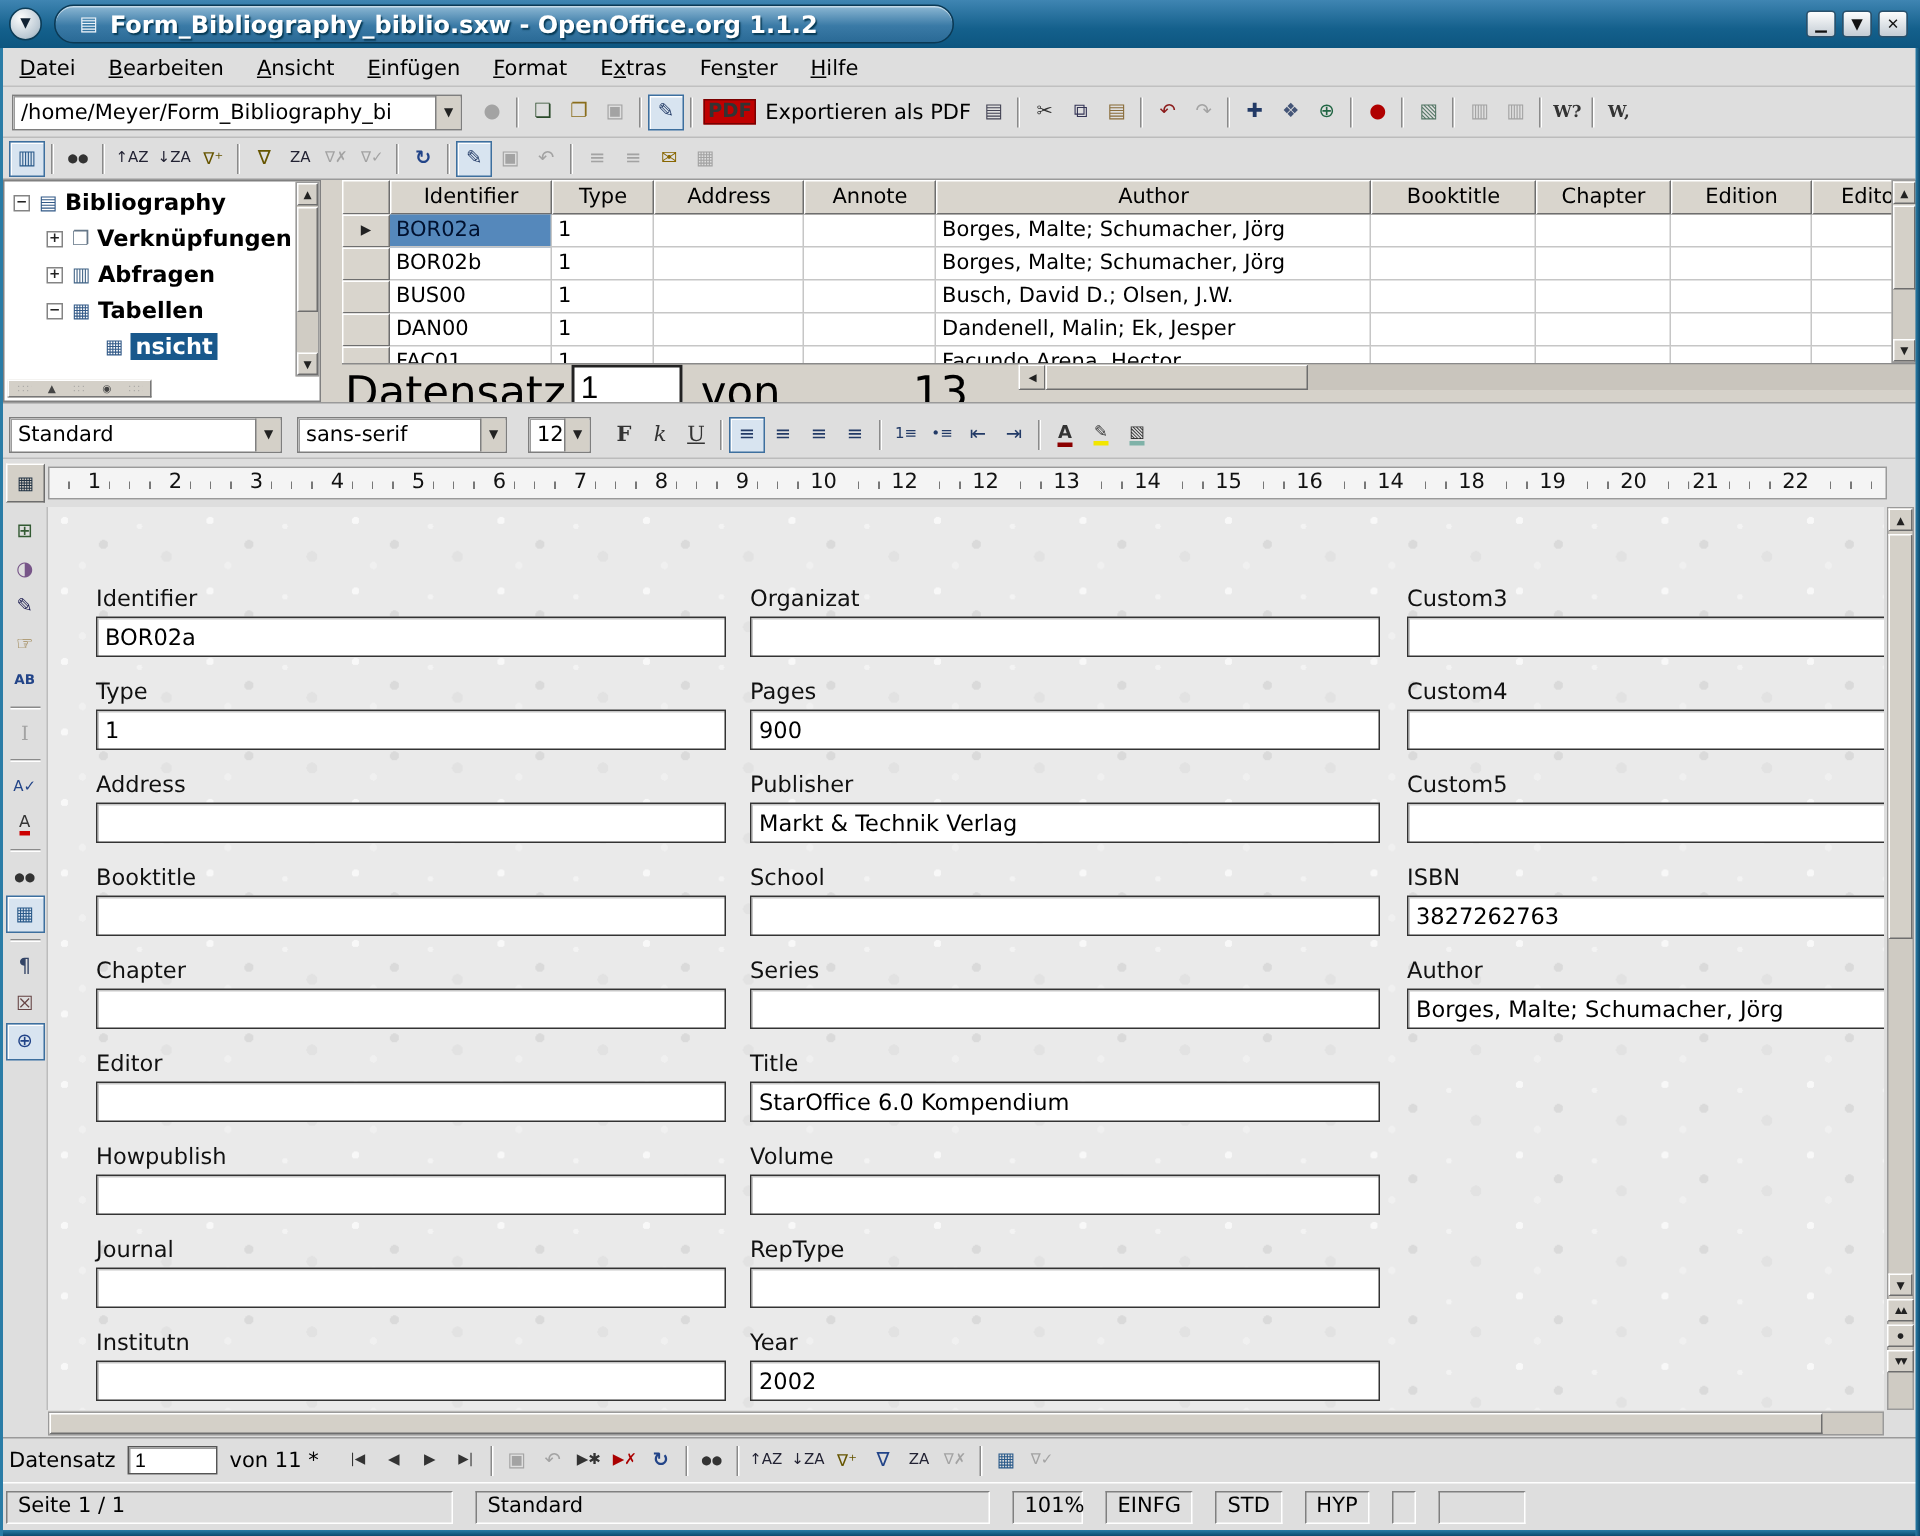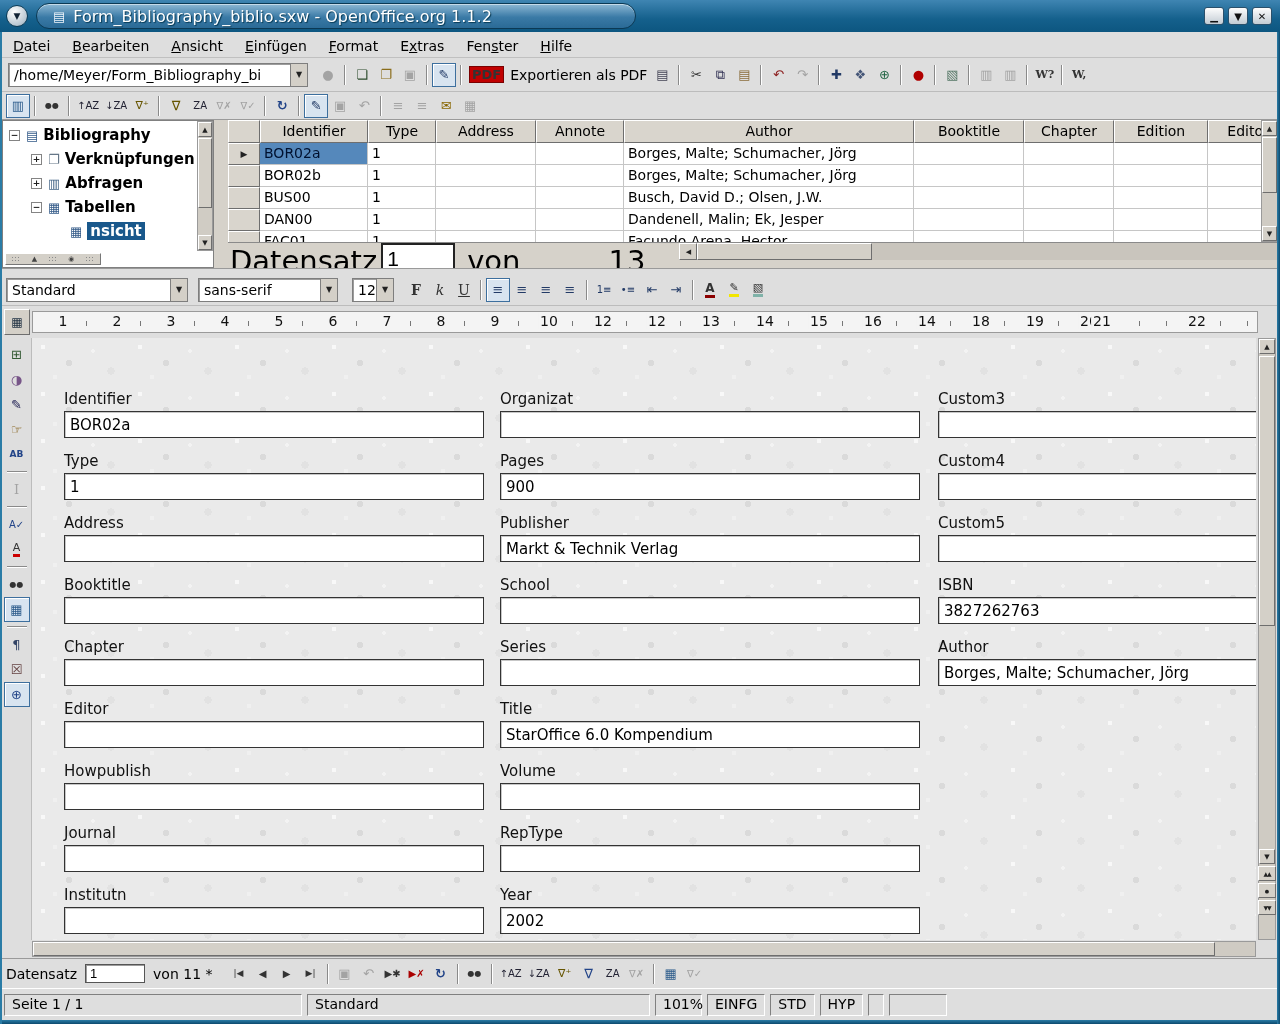--- a/index.html
+++ b/index.html
@@ -9,21 +9,21 @@
   
   .titlebar { position:absolute; left:0; top:0; width:1280px; height:32px;
     background:linear-gradient(#3f85b2,#14608c 60%,#0d5680); display:flex; align-items:center; }
   .tb-menu-btn { width:22px; height:22px; margin-left:6px; border-radius:50%;
     background:radial-gradient(circle at 35% 30%,#fdfdfd,#b9c7d2 70%,#7f93a2); border:1px solid #0c3c57;
     display:flex; align-items:center; justify-content:center; font-size:9px; color:#123; }
   .tb-capsule { margin-left:8px; height:26px; width:600px; border-radius:13px;
     background:linear-gradient(#8db8d4,#3a7aa6 55%,#2a6a96); border:1px solid #0b3954;
     display:flex; align-items:center; padding-left:16px; box-shadow:inset 0 1px 0 rgba(255,255,255,.5); }
   .doc-ico { color:#eef4fa; font-size:13px; margin-right:8px; }
-  .tb-title { color:#fff; font-weight:normal; font-size:16px; text-shadow:1px 1px 1px #073a55; white-space:nowrap; }
+  .tb-title { color:#fff; font-weight:bold; font-size:16px; text-shadow:1px 1px 1px #073a55; white-space:nowrap; }
   .tb-controls { margin-left:auto; margin-right:8px; display:flex; gap:4px; }
   .wbtn { width:20px; height:18px; background:linear-gradient(#fdfdfd,#c3ccd4); border:1px solid #2a506b;
     border-radius:3px; display:flex; align-items:center; justify-content:center; font-size:10px; font-weight:bold; color:#111; }
 
   
   .menubar { position:absolute; left:2px; top:32px; width:1275px; height:26px; background:#dedede;
     display:flex; align-items:flex-end; border-bottom:1px solid #c0c0c0; font-size:14px; }
   .menu-item { padding:3px 11px; color:#000; }
 
   
@@ -140,21 +140,21 @@
     border:1px solid #9a9a9a; display:flex; }
   .doc-hthumb { flex:1; background:#d4d0c8; border:1px solid; border-color:#fff #6e6e6e #6e6e6e #fff; margin-right:40px; }
 
   
   .formnav { position:absolute; left:0; top:958px; width:1280px; height:30px; background:#dedede;
     border-top:1px solid #9a9a9a; display:flex; align-items:center; padding-left:6px; font-size:14px; }
   .fn-input { width:60px; height:19px; border:1px solid #555; box-shadow:inset 1px 1px 0 #9c9c9c;
     font-size:13px; padding:0 4px; margin:0 8px; }
   .fn-count { margin-right:14px; white-space:nowrap; }
   .statusbar { position:absolute; left:0; top:988px; width:1280px; height:32px; background:#dedede;
-    border-top:1px solid #fff; display:flex; align-items:center; padding:16px 4px; gap:5px; font-size:14px; }
+    border-top:1px solid #fff; display:flex; align-items:center; padding:16px 4px; gap:15px; font-size:14px; }
   .scell { height:22px; border:1px solid; border-color:#808080 #fff #fff #808080; padding:1px 7px; white-space:nowrap; }
   .bottomedge { position:absolute; left:0; top:1020px; width:1280px; height:4px; background:linear-gradient(#2a7ca6,#0d4a6e); }
   .leftedge { position:absolute; left:0; top:32px; width:2px; height:992px; background:#2a7ca6; }
   .rightedge { position:absolute; right:0; top:32px; width:3px; height:992px; background:linear-gradient(90deg,#2a7ca6,#0d4a6e); }
 </style>
 </head>
 <body>
 
 <div class="window">
 
@@ -544,21 +544,21 @@
         <span class="rnum" style="left: 570px;">12</span>
         <span class="rnum" style="left: 624px;">12</span>
         <span class="rnum" style="left: 678px;">13</span>
         <span class="rnum" style="left: 732px;">14</span>
         <span class="rnum" style="left: 786px;">15</span>
         <span class="rnum" style="left: 840px;">16</span>
         <span class="rnum" style="left: 894px;">14</span>
         <span class="rnum" style="left: 948px;">18</span>
         <span class="rnum" style="left: 1002px;">19</span>
         <span class="rnum" style="left: 1056px;">20</span>
-        <span class="rnum" style="left: 1069px; text-align: right;">21</span>
+        <span class="rnum" style="left: 1104px; text-align: right;">21</span>
         <span class="rnum" style="left: 1164px;">22</span>
       </div>
   </div>
 
   <div class="main">
     <div class="vtb">
         <span class="tbtn">
           <span class="glyph" style="color: rgb(51, 90, 51);">⊞</span>
         </span>
         <span class="tbtn">

